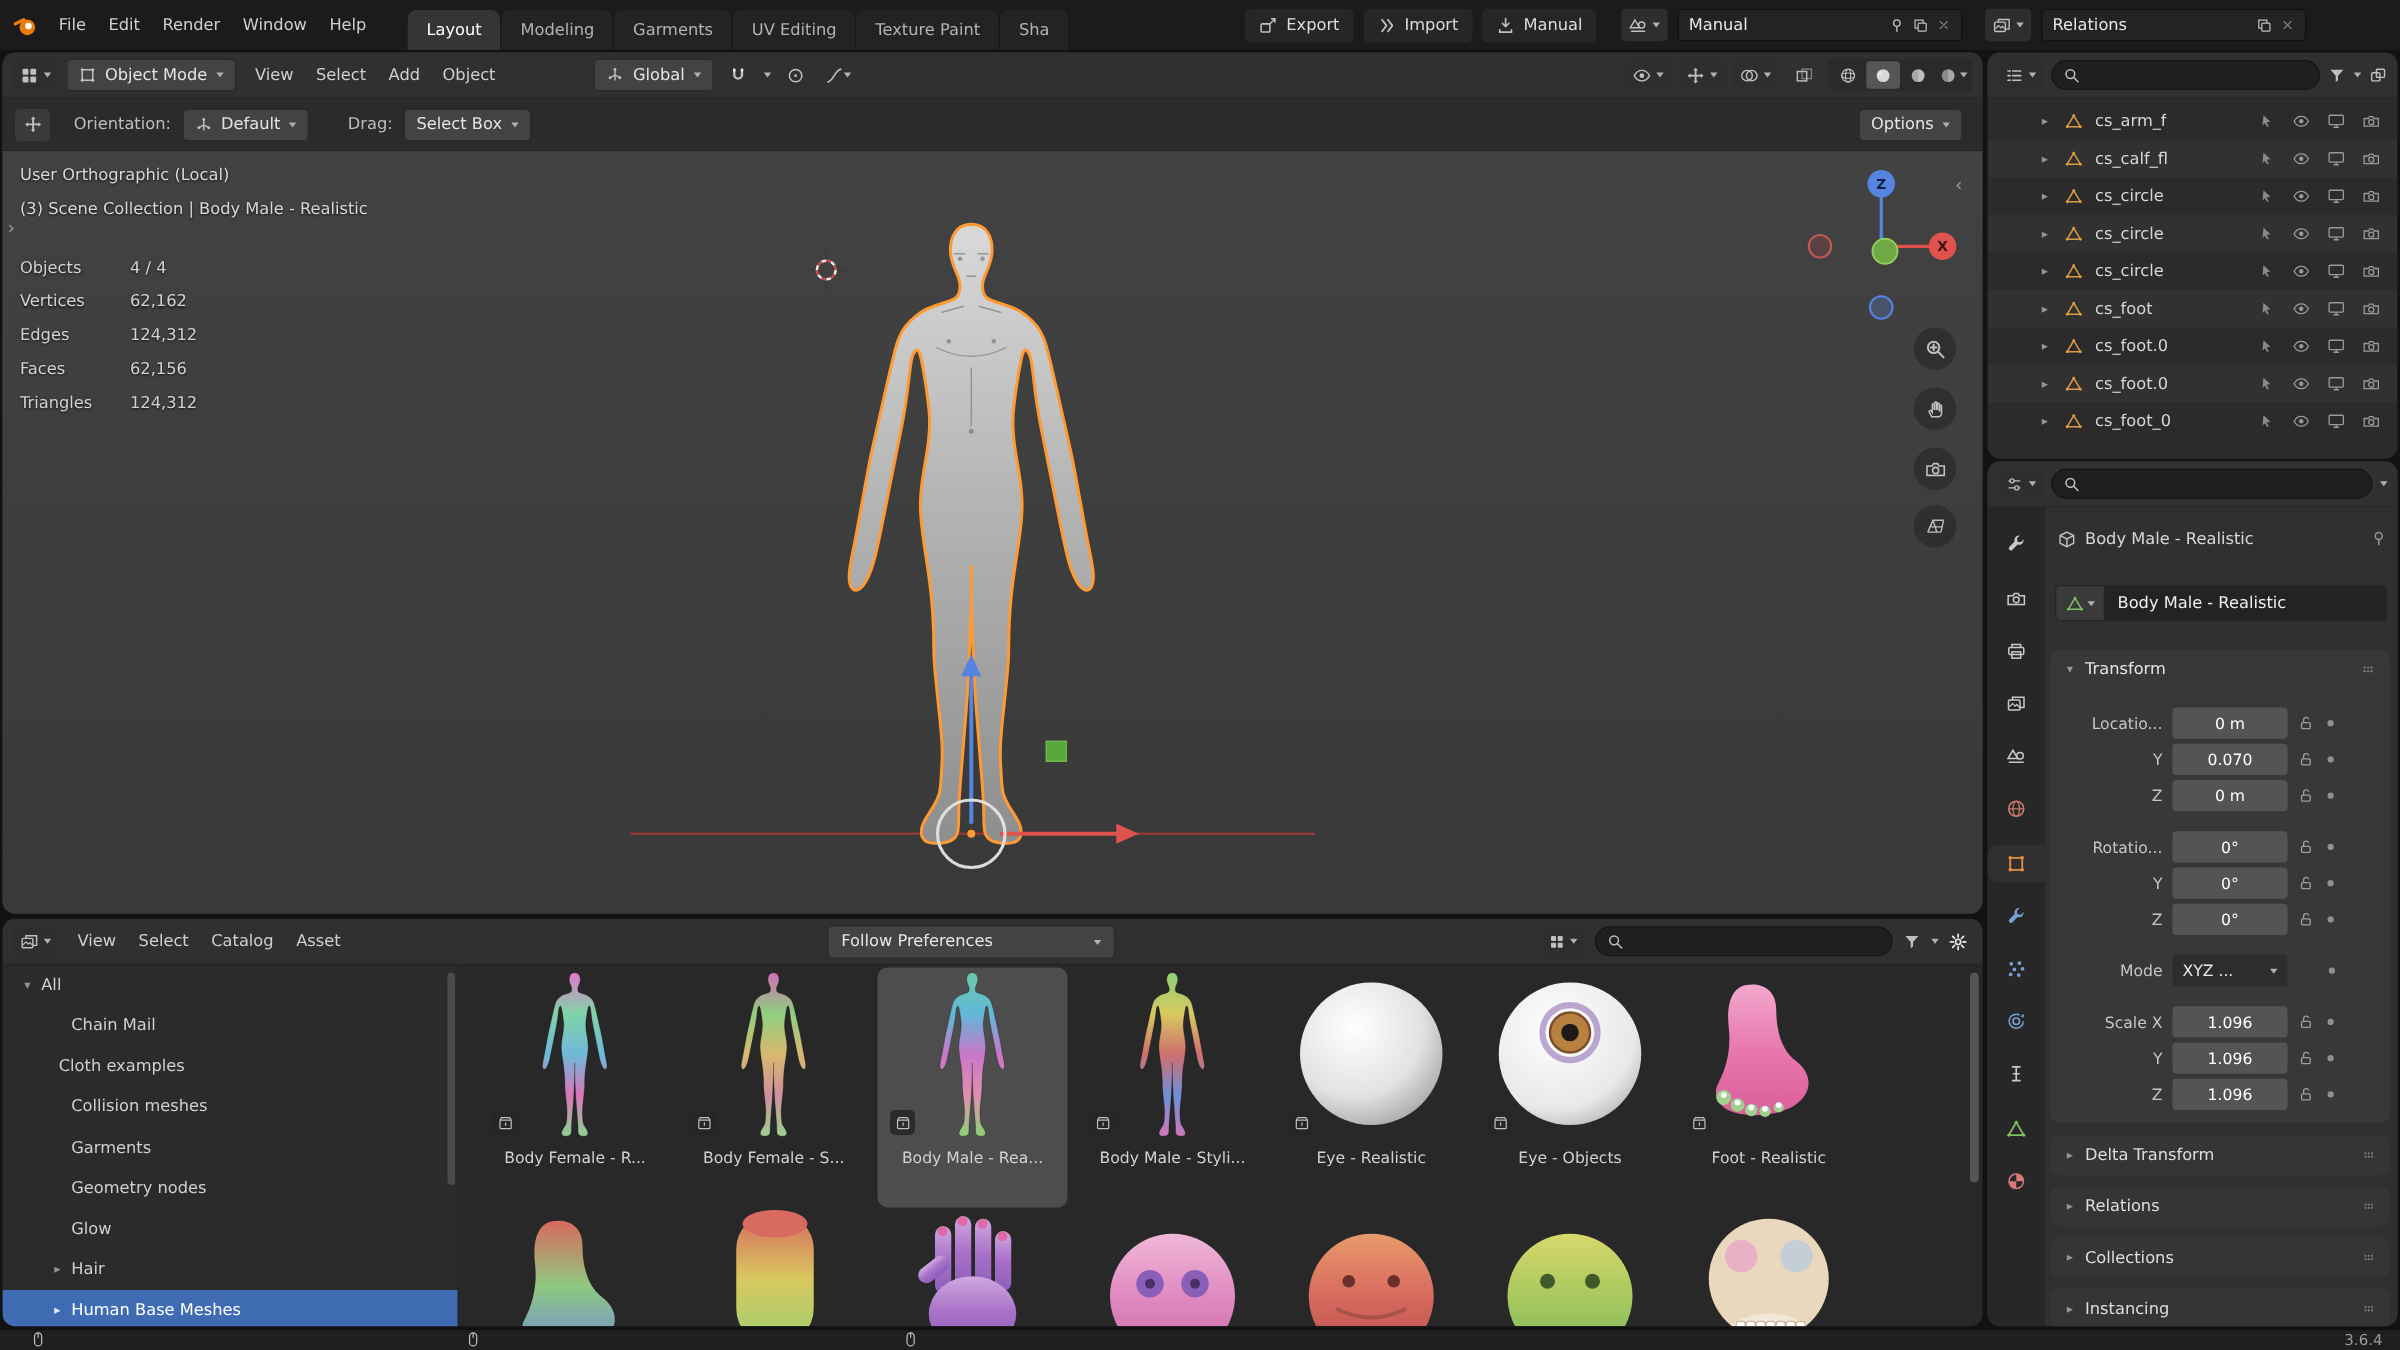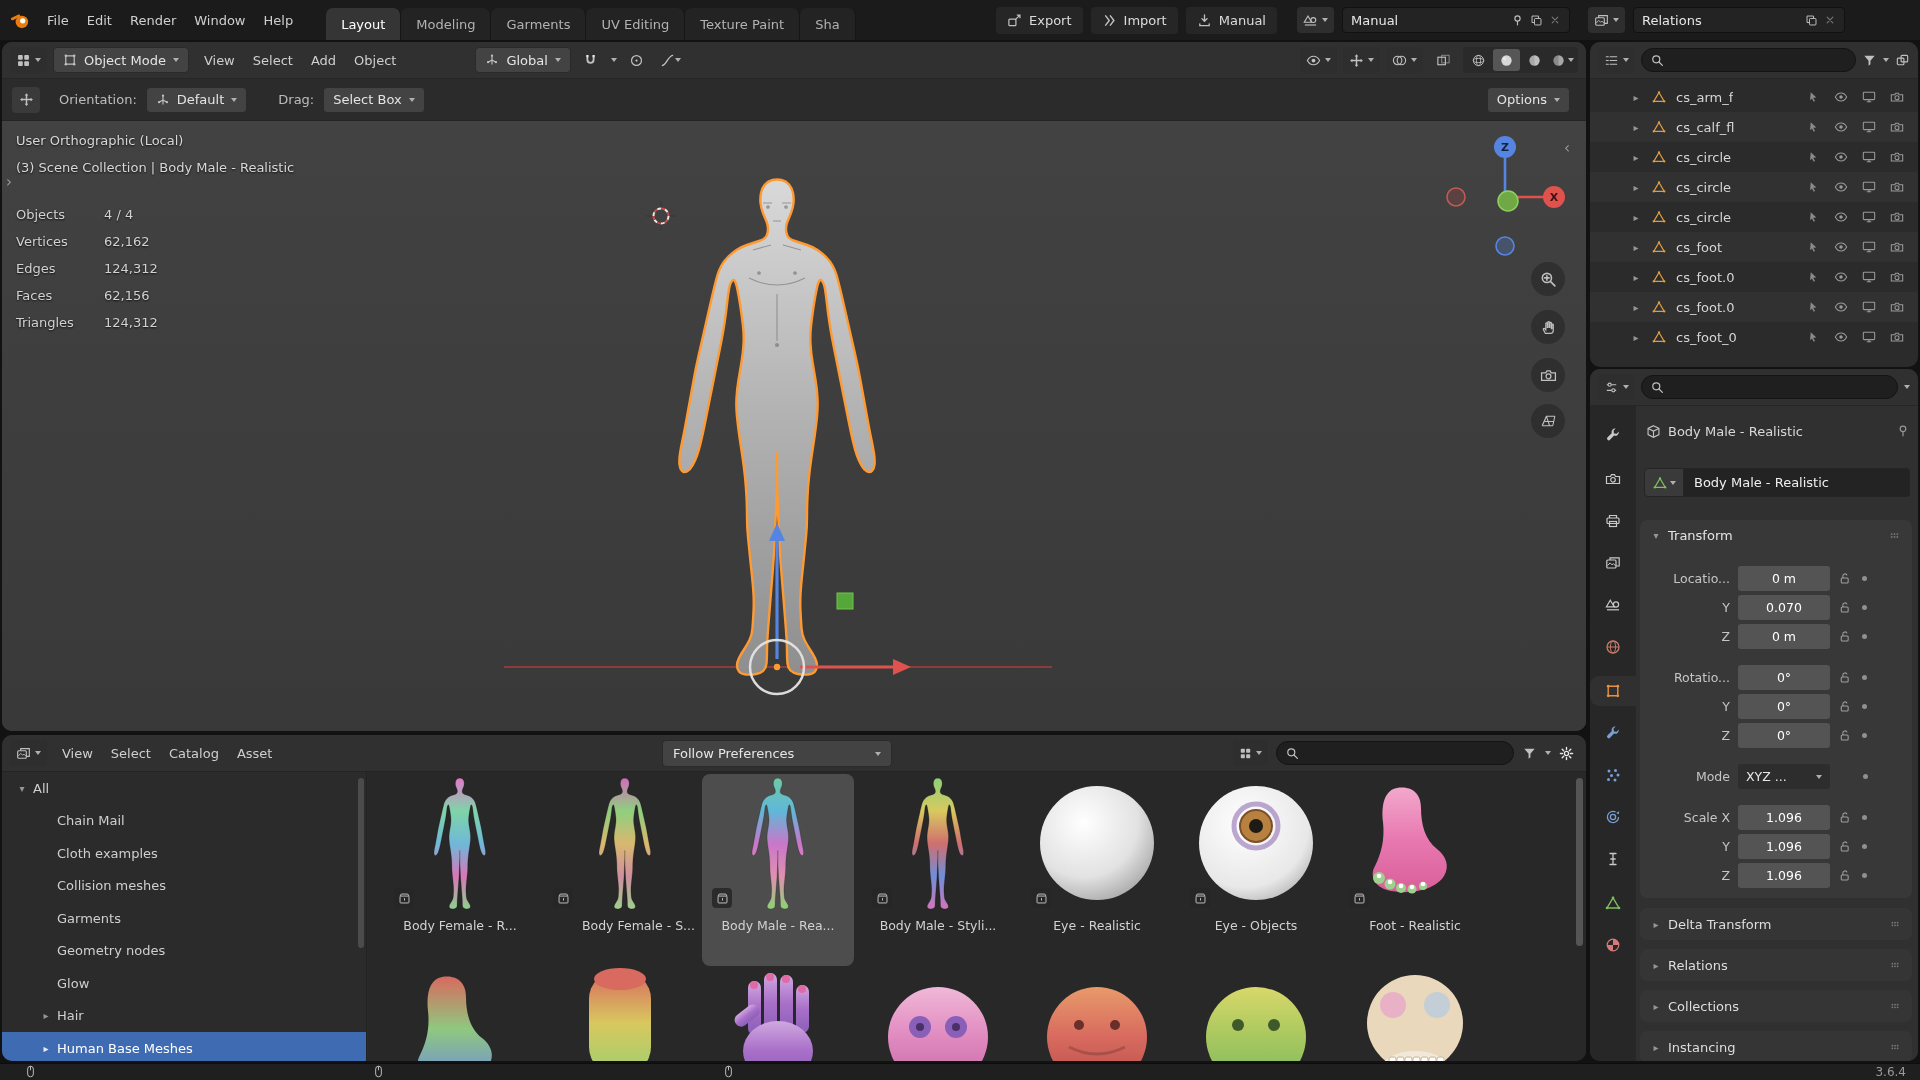--- a/index.html
+++ b/index.html
@@ -1286,21 +1286,21 @@
     <div id="catalog-panel">
       <div id="catalog-list">
           <div class="cat-row" style="padding-left: 14px;">
             <span class="tria">▾</span>
             <span class="cat-label">All</span>
           </div>
           <div class="cat-row" style="padding-left: 38px;">
             <span class="tria"></span>
             <span class="cat-label">Chain Mail</span>
           </div>
-          <div class="cat-row" style="padding-left: 38px;">
+          <div class="cat-row" style="padding-left: 28px;">
             <span class="tria"></span>
             <span class="cat-label">Cloth examples</span>
           </div>
           <div class="cat-row" style="padding-left: 38px;">
             <span class="tria"></span>
             <span class="cat-label">Collision meshes</span>
           </div>
           <div class="cat-row" style="padding-left: 38px;">
             <span class="tria"></span>
             <span class="cat-label">Garments</span>
@@ -1346,21 +1346,21 @@
           <div class="a-badge">
             <span class="ic">
               <svg viewBox="0 0 16 16" width="13" height="13">
                 <rect x="2.5" y="5" width="11" height="8.5" rx="1" fill="none" stroke="currentColor" stroke-width="1.2"></rect>
                 <path d="M2.5 5l1.5-2.5h8L13.5 5M8 7.5v3" stroke="currentColor" stroke-width="1.2" fill="none"></path>
               </svg>
             </span>
           </div>
           <div class="a-label">Body Female - R...</div>
         </div>
-        <div class="a-card" style="left: 175px; top: 2px; align-items: flex-end;">
+        <div class="a-card" style="left: 175px; top: 2px;">
           <div class="a-thumb">
             <svg viewBox="0 0 140 140" width="140" height="140">
               <defs>
                 <linearGradient id="tg1" x1="0" y1="0" x2="0" y2="1">
                   <stop offset="0.00" stop-color="#cf6fb8"></stop>
                   <stop offset="0.25" stop-color="#8fcf7f"></stop>
                   <stop offset="0.50" stop-color="#d8b86f"></stop>
                   <stop offset="0.75" stop-color="#cf8f9f"></stop>
                   <stop offset="1.00" stop-color="#9fcf8f"></stop>
                 </linearGradient>

